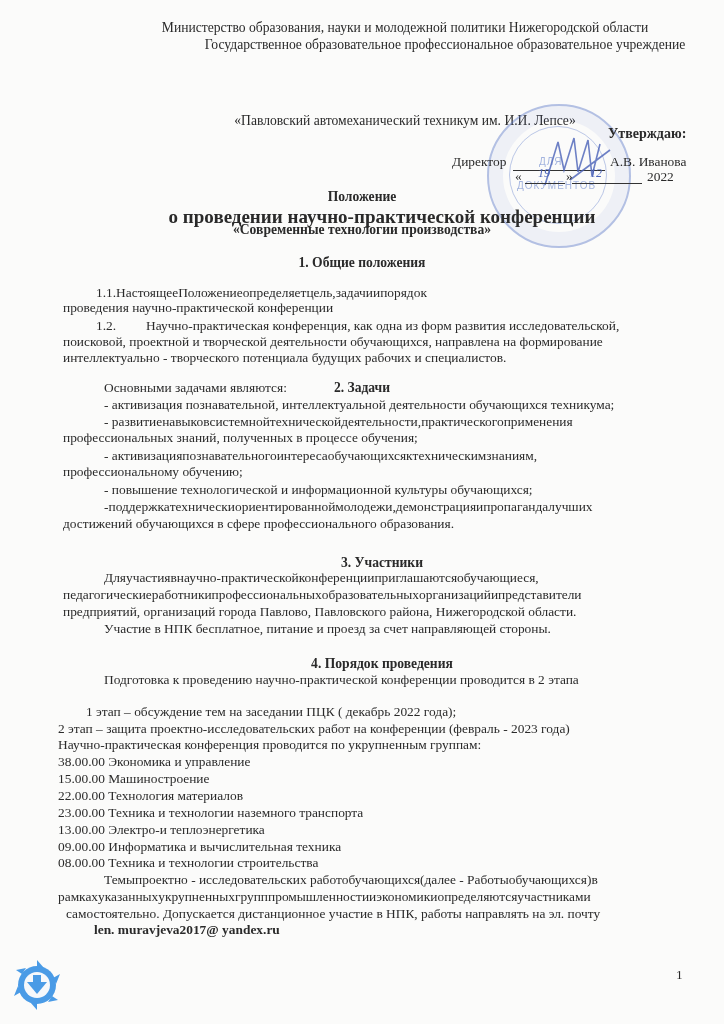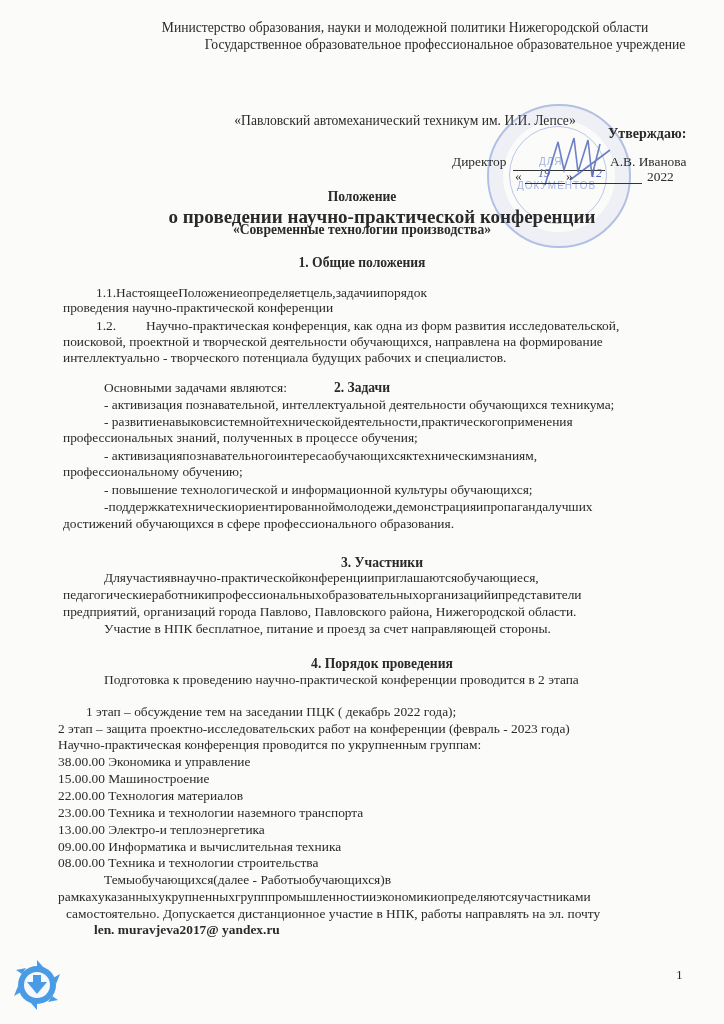--- a/index.html
+++ b/index.html
@@ -146,20 +146,21 @@
 <div class="abs" style="left:58px; top:754px;">38.00.00 Экономика и управление</div>
 <div class="abs" style="left:58px; top:771px;">15.00.00  Машиностроение</div>
 <div class="abs" style="left:58px; top:788px;">22.00.00 Технология материалов</div>
 <div class="abs" style="left:58px; top:805px;">23.00.00 Техника и технологии наземного транспорта</div>
 <div class="abs" style="left:58px; top:822px;">13.00.00 Электро-и теплоэнергетика</div>
 <div class="abs" style="left:58px; top:839px;">09.00.00 Информатика и вычислительная техника</div>
 <div class="abs" style="left:58px; top:855px;">08.00.00 Техника и технологии строительства</div>
 
 <div class="abs justify-line" style="left:104px; width:594px; top:872px;">
   <span>Темы</span>
+  <span>проектно - исследовательских работ</span>
   <span>обучающихся</span>
   <span>(далее - Работы</span>
   <span>обучающихся)</span>
   <span>в</span>
 </div>
 <div class="abs justify-line" style="left:58px; width:640px; top:889px;">
   <span>рамках</span>
   <span>указанных</span>
   <span>укрупненных</span>
   <span>групп</span>

